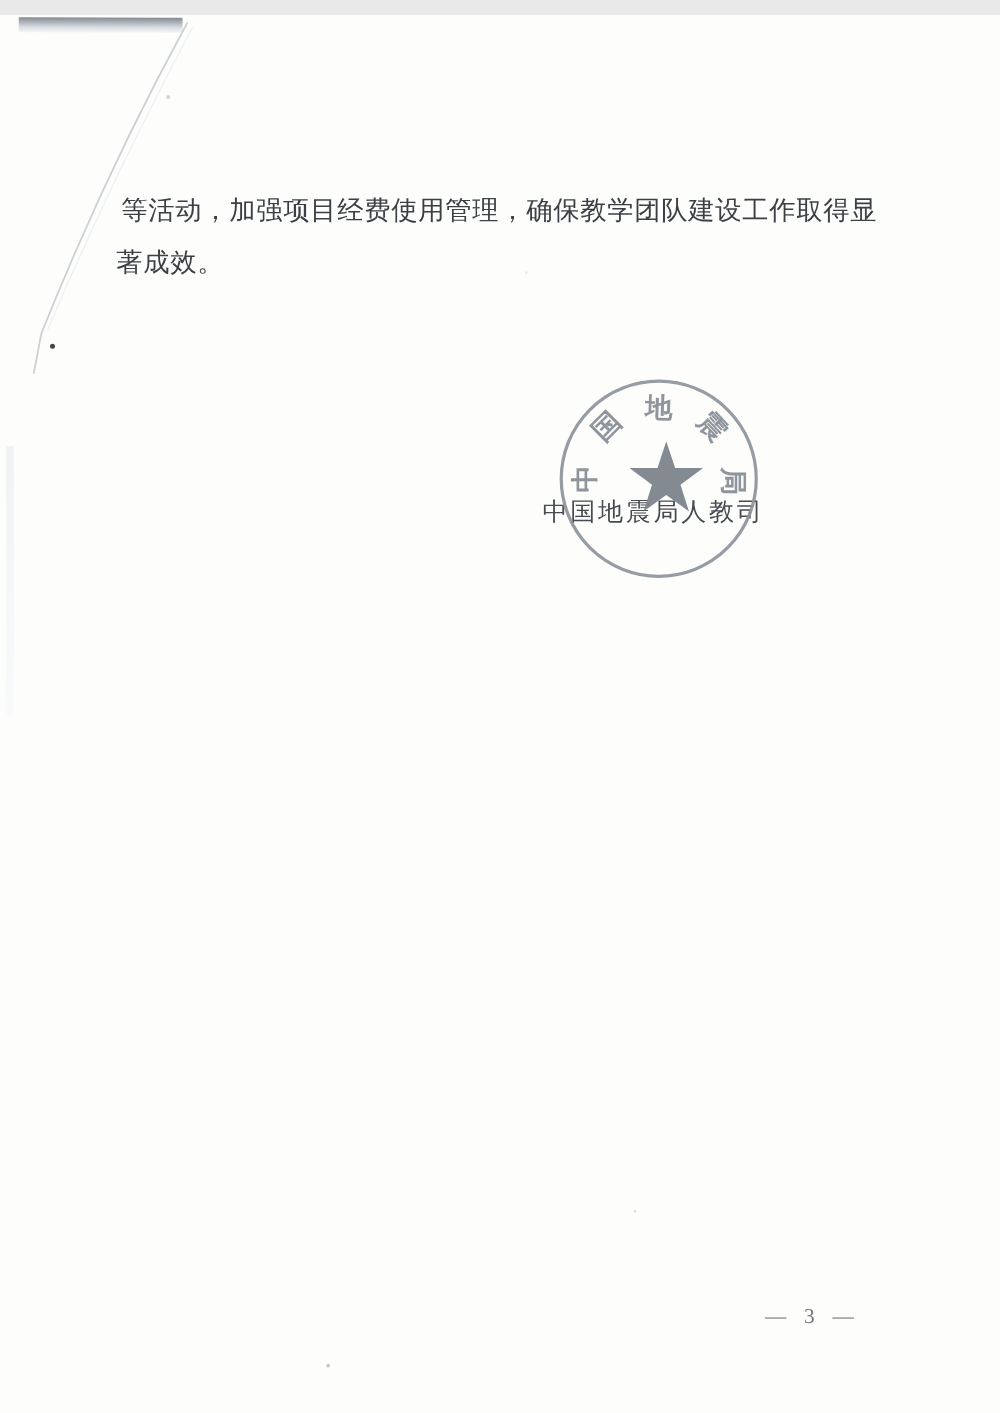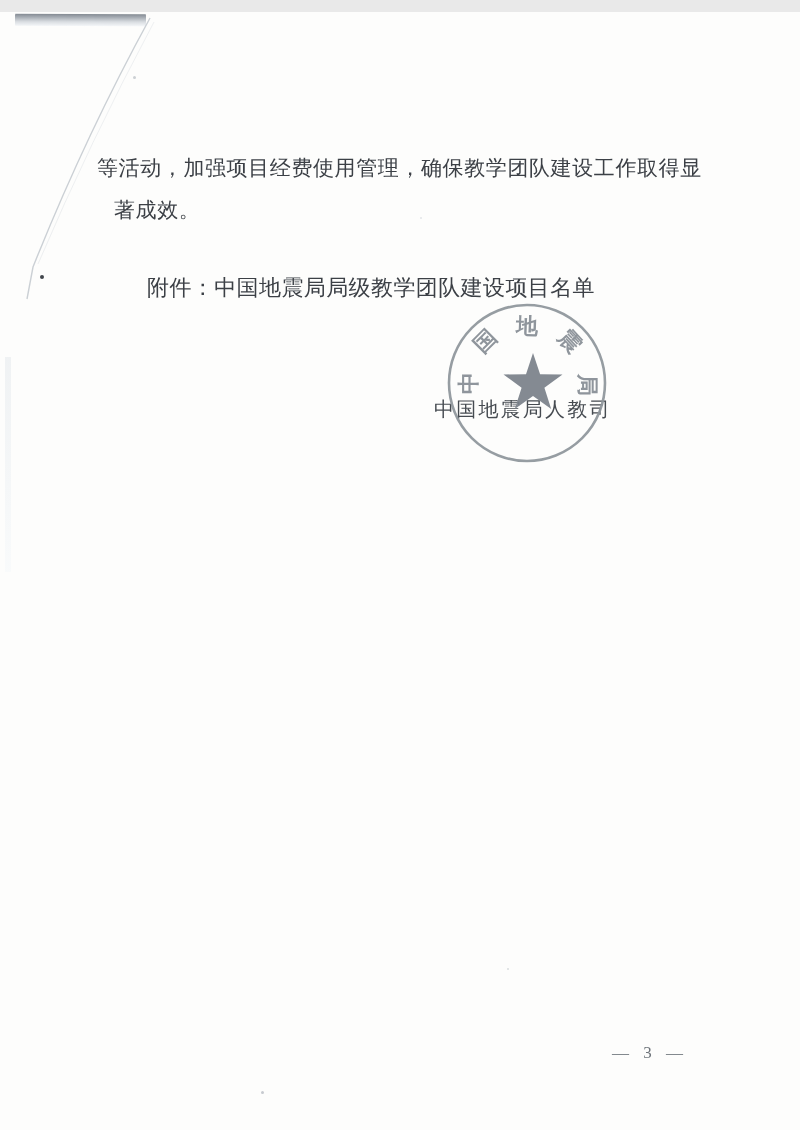--- a/index.html
+++ b/index.html
@@ -35,21 +35,21 @@
   .speck.s2{left:261px;top:1079px;width:3px;height:3px;background:#c6cacf;}
   .speck.s3{left:507px;top:956px;width:2px;height:2px;background:#d8dcdf;}
   .speck.s4{left:420px;top:205px;width:2px;height:2px;background:#e2e5e8;}
   
   .body-line{
     position:absolute;margin:0;
     font-size:21px;letter-spacing:.6px;
     color:#3c4046;white-space:nowrap;
   }
   .line1{left:97px;top:142px;}
-  .line2{left:114px;top:184px;}
+  .line2{left:93px;top:184px;}
   .attachment{
     position:absolute;margin:0;left:147px;top:261px;
     font-size:22px;letter-spacing:.4px;color:#3c4046;white-space:nowrap;
   }
   
   .signer{
     position:absolute;left:434px;top:384px;
     font-size:20px;letter-spacing:2.2px;color:#464b51;
     white-space:nowrap;z-index:2;
   }
@@ -95,21 +95,20 @@
   </svg>
   <div class="ink-dot"></div>
   <div class="left-strip"></div>
   <div class="speck s1"></div>
   <div class="speck s2"></div>
   <div class="speck s3"></div>
   <div class="speck s4"></div>
 
   <p class="body-line line1">等活动，加强项目经费使用管理，确保教学团队建设工作取得显</p>
   <p class="body-line line2">著成效。</p>
-  <p class="attachment">附件：中国地震局局级教学团队建设项目名单</p>
 
   <div class="signer">中国地震局人教司</div>
 
   <div class="seal">
     <svg width="172" height="172" viewBox="0 0 172 172">
       <circle cx="85" cy="84" r="78" fill="none" stroke-width="2.6" stroke="#8f969c"></circle>
       <polygon points="91,54 98.1,75.3 120.5,75.4 102.4,88.7 109.2,110.1 91,97 72.8,110.1 79.6,88.7 61.5,75.4 84,75.3" fill="#7b828b"></polygon>
       <text class="seal-arc-char" text-anchor="middle" dominant-baseline="central" transform="translate(26,84) rotate(-90)" fill="#878e95">中</text>
       <text class="seal-arc-char" text-anchor="middle" dominant-baseline="central" transform="translate(43,42) rotate(-45)" fill="#878e95">国</text>
       <text class="seal-arc-char" text-anchor="middle" dominant-baseline="central" transform="translate(85,27) rotate(2)" fill="#878e95">地</text>

